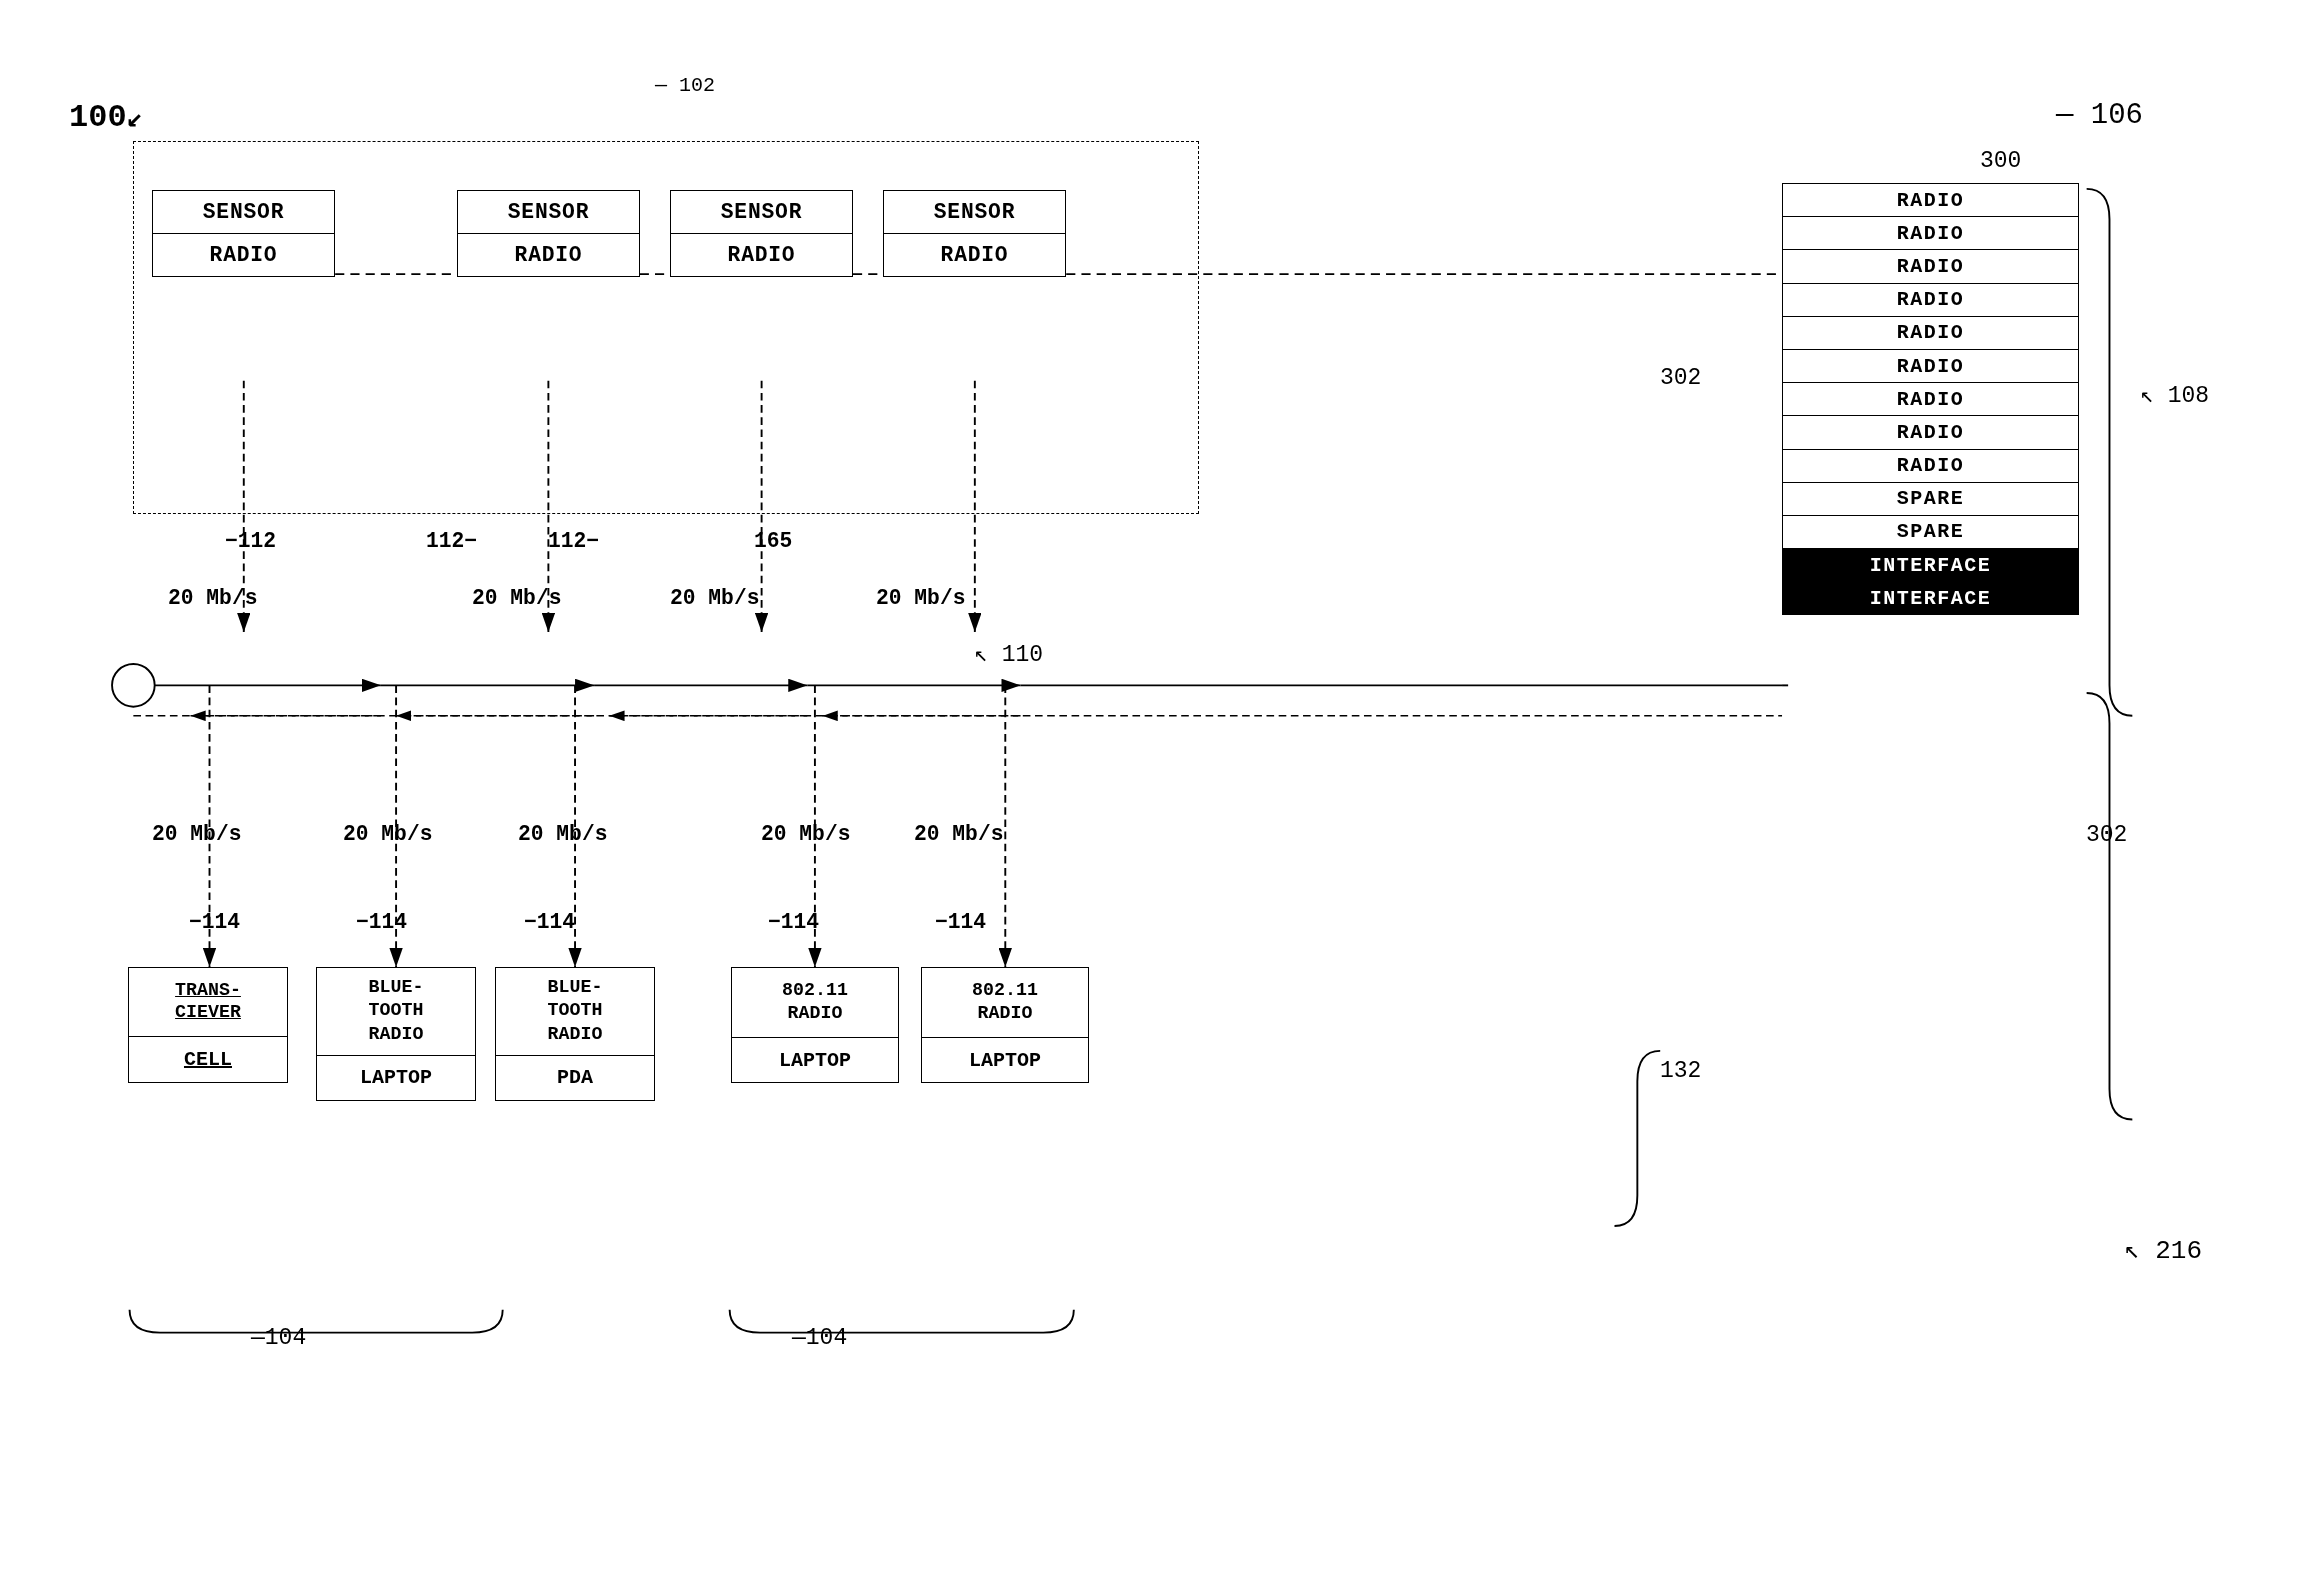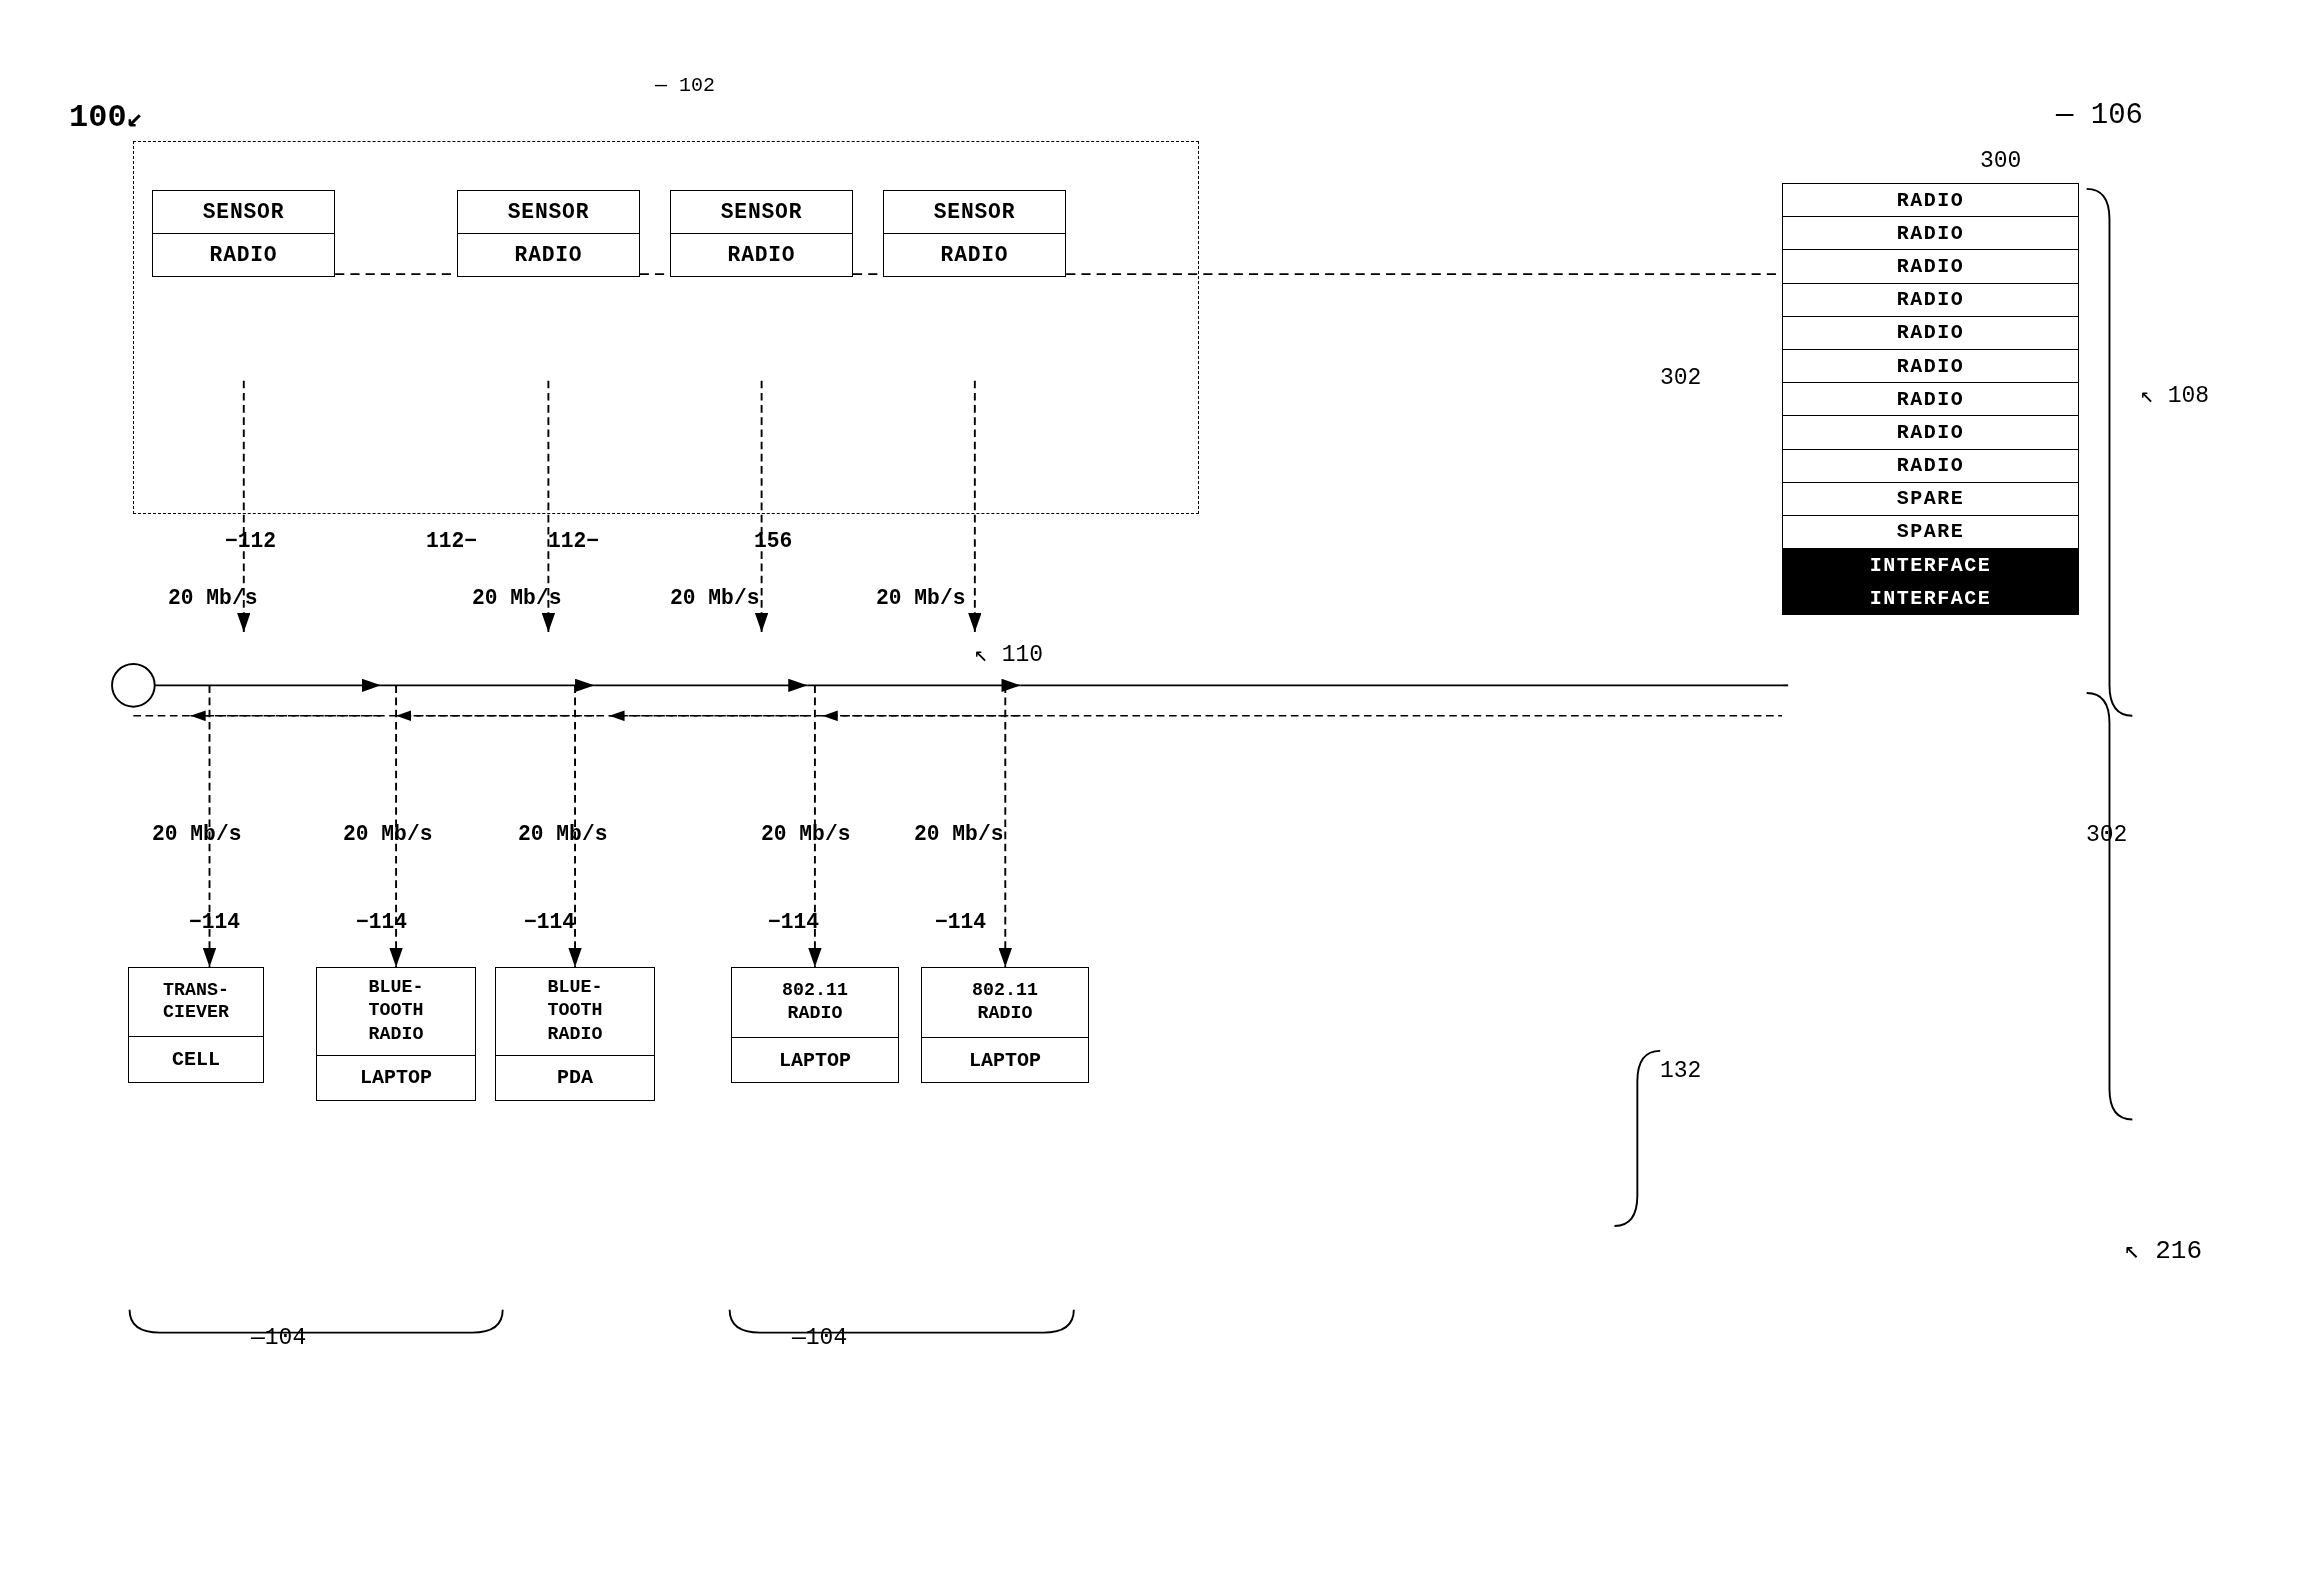--- a/index.html
+++ b/index.html
@@ -126,42 +126,42 @@
   </div>
 
   <div class="sensor-box" style="left:883px; top:160px; width:183px;">
     <div class="top-half">SENSOR</div>
     <div class="bot-half">RADIO</div>
   </div>
 
   <div class="label" style="left:225px; top:529px; font-size:21.3px;">−112</div>
   <div class="label" style="left:426px; top:529px; font-size:21.3px;">112−</div>
   <div class="label" style="left:548px; top:529px; font-size:21.3px;">112−</div>
-  <div class="label" style="left:754px; top:529px; font-size:21.3px;">156</div>
+  <div class="label" style="left:754px; top:529px; font-size:21.3px;">165</div>
 
   <div class="label" style="left:168px; top:586px; font-size:21.3px;">20 Mb/s</div>
   <div class="label" style="left:472px; top:586px; font-size:21.3px;">20 Mb/s</div>
   <div class="label" style="left:670px; top:586px; font-size:21.3px;">20 Mb/s</div>
   <div class="label" style="left:876px; top:586px; font-size:21.3px;">20 Mb/s</div>
 
   <div class="ref-label" style="left:974px; top:640px; font-size:23px;">↖ 110</div>
 
   <div class="label" style="left:152px; top:822px; font-size:21.3px;">20 Mb/s</div>
   <div class="label" style="left:343px; top:822px; font-size:21.3px;">20 Mb/s</div>
   <div class="label" style="left:518px; top:822px; font-size:21.3px;">20 Mb/s</div>
   <div class="label" style="left:761px; top:822px; font-size:21.3px;">20 Mb/s</div>
   <div class="label" style="left:914px; top:822px; font-size:21.3px;">20 Mb/s</div>
 
   <div class="label" style="left:189px; top:910px; font-size:21.3px;">−114</div>
   <div class="label" style="left:356px; top:910px; font-size:21.3px;">−114</div>
   <div class="label" style="left:524px; top:910px; font-size:21.3px;">−114</div>
   <div class="label" style="left:768px; top:910px; font-size:21.3px;">−114</div>
   <div class="label" style="left:935px; top:910px; font-size:21.3px;">−114</div>
 
-  <div class="device-box" style="left:128px; top:967px; width:136px;">
+  <div class="device-box" style="left:128px; top:967px; width:160px;text-decoration:underline;">
     <div class="top-half" style="font-size:18.3px; padding:12.2px 3px;">TRANS-<br>CIEVER</div>
     <div class="bot-half" style="font-size:20px; padding:10.7px 3px;">CELL</div>
   </div>
 
   <div class="device-box" style="left:316px; top:967px; width:160px;">
     <div class="top-half" style="font-size:18.3px; padding:7.6px 3px; line-height:1.3;">BLUE-<br>TOOTH<br>RADIO</div>
     <div class="bot-half" style="font-size:20px; padding:10.7px 3px;">LAPTOP</div>
   </div>
 
   <div class="device-box" style="left:495px; top:967px; width:160px;">

